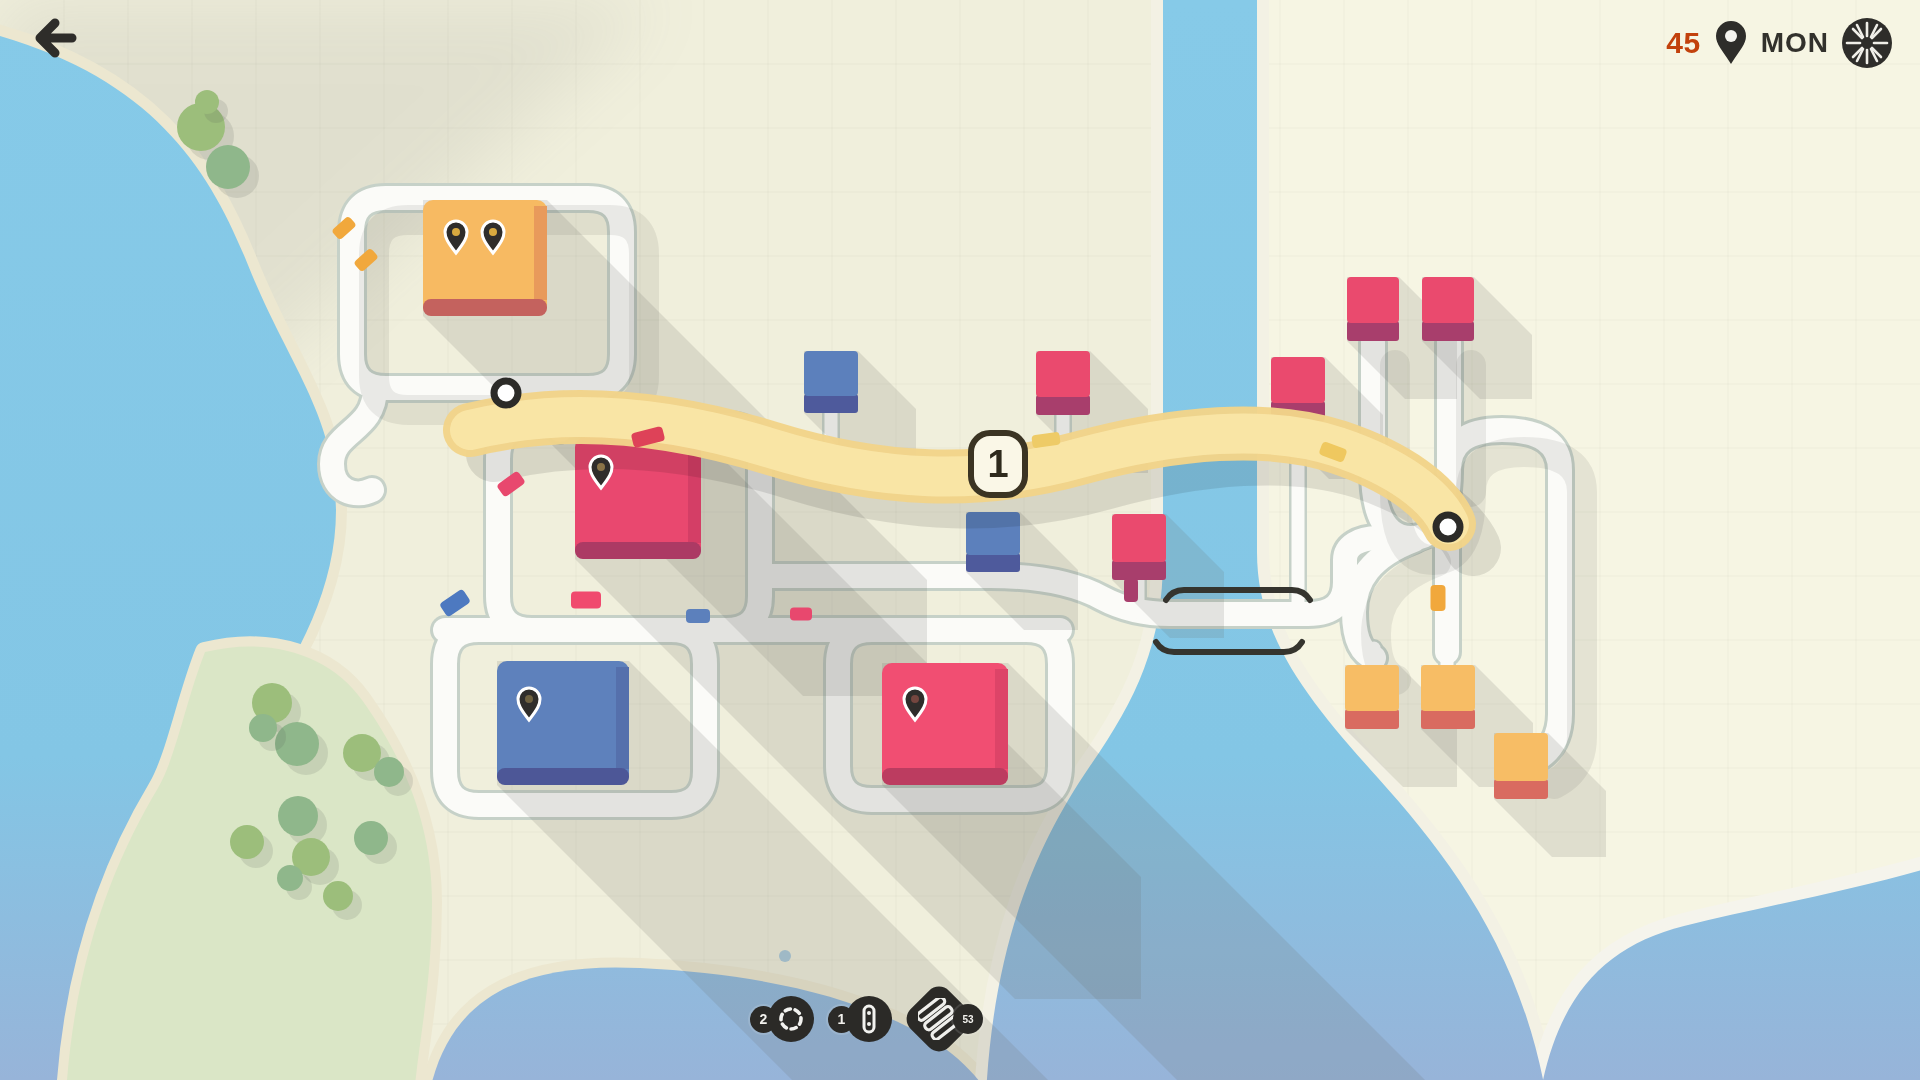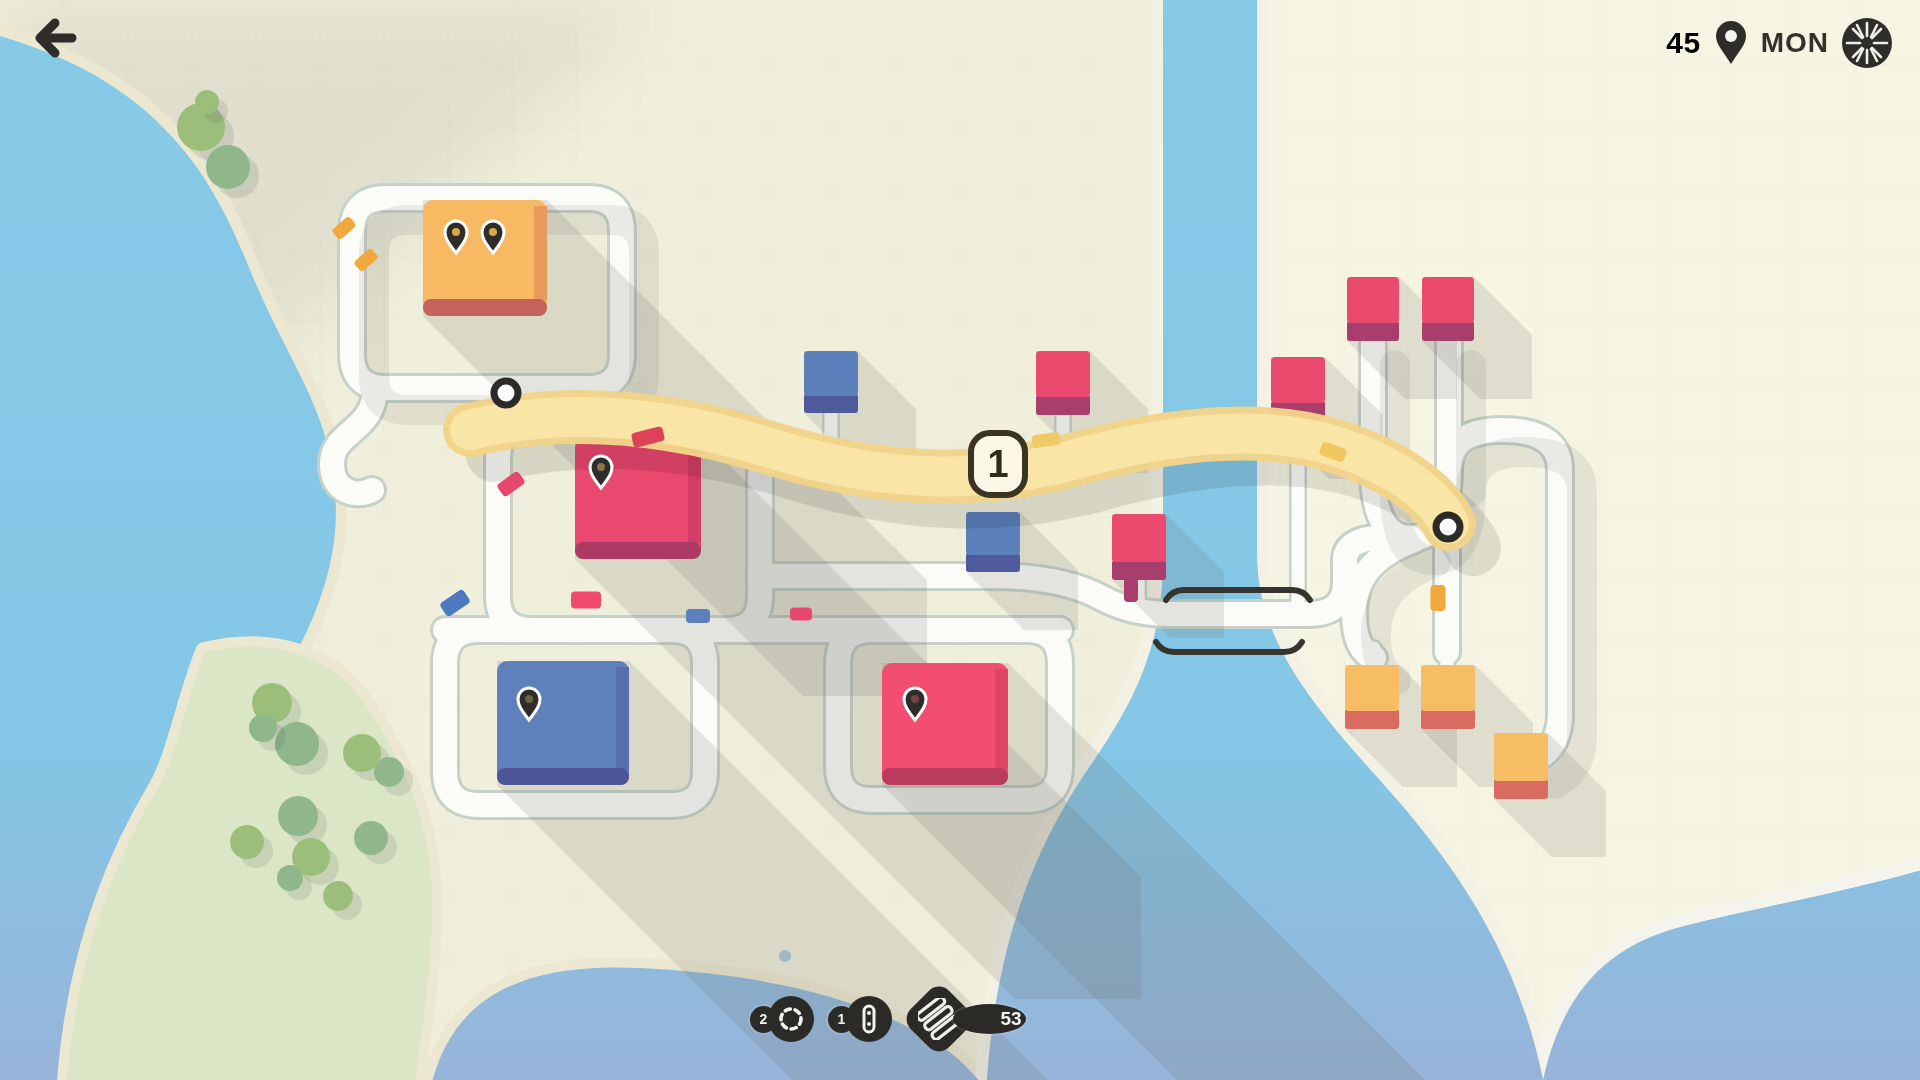--- a/index.html
+++ b/index.html
@@ -3,33 +3,33 @@
 <meta charset="utf-8">
 <style>
   html,body{margin:0;padding:0;background:#23231f;}
   .stage{position:relative;width:1920px;height:1080px;overflow:hidden;
          font-family:"Liberation Sans",sans-serif;background:#F0EFDC;}
   #scene{position:absolute;left:0;top:0;width:1920px;height:1080px;display:block;}
   
   .hud-back{position:absolute;left:26px;top:14px;width:52px;height:48px;cursor:pointer;
             display:flex;align-items:center;justify-content:center;}
   .hud-topright{position:absolute;top:16px;right:26px;display:flex;align-items:center;gap:11px;}
-  .hud-score{font-size:30px;font-weight:700;color:#000000;letter-spacing:.5px;}
+  .hud-score{font-size:30px;font-weight:700;color:#c2410c;letter-spacing:.5px;}
   .hud-day{font-size:28px;font-weight:700;color:#32312c;letter-spacing:1px;}
   .hud-bottom{position:absolute;left:750px;top:992px;display:flex;align-items:center;gap:14px;}
   .chip{display:flex;align-items:center;}
   .chip-badge{width:27px;height:27px;border-radius:50%;background:#2b2a27;color:#f2f1ed;
       display:flex;align-items:center;justify-content:center;font-size:14px;font-weight:700;
       margin-right:-9px;position:relative;z-index:1;box-shadow:0 0 0 2px rgba(255,255,255,.12);}
   .chip-main{width:46px;height:46px;border-radius:50%;background:#2b2a27;position:relative;z-index:2;
       display:flex;align-items:center;justify-content:center;}
   .chip-diamond{width:54px;height:54px;border-radius:14px;background:#2b2a27;transform:rotate(45deg);
       position:relative;z-index:2;display:flex;align-items:center;justify-content:center;}
   .chip-diamond svg{transform:rotate(-45deg);}
-  .chip-badge.right{margin-right:7px;margin-left:-13px;z-index:3;width:30px;height:30px;font-size:19px;padding-left:43px;}
+  .chip-badge.right{margin-right:7px;margin-left:-13px;z-index:3;width:30px;height:30px;font-size:10px;}
 </style>
 </head>
 <body>
 
 <div class="stage">
 
   <svg id="scene" viewBox="0 0 1920 1080">
       <defs>
         <linearGradient id="wg" x1="0" y1="0" x2="0" y2="1080" gradientUnits="userSpaceOnUse">
           <stop offset="0" stop-color="#86CAE8"></stop>

